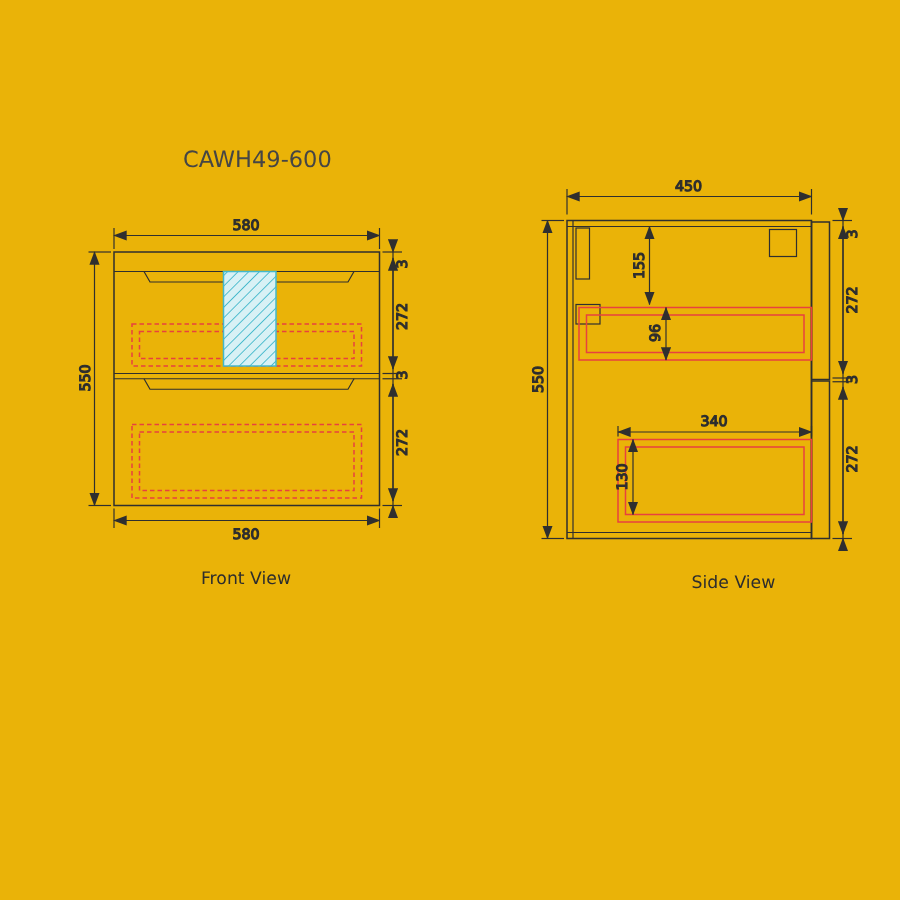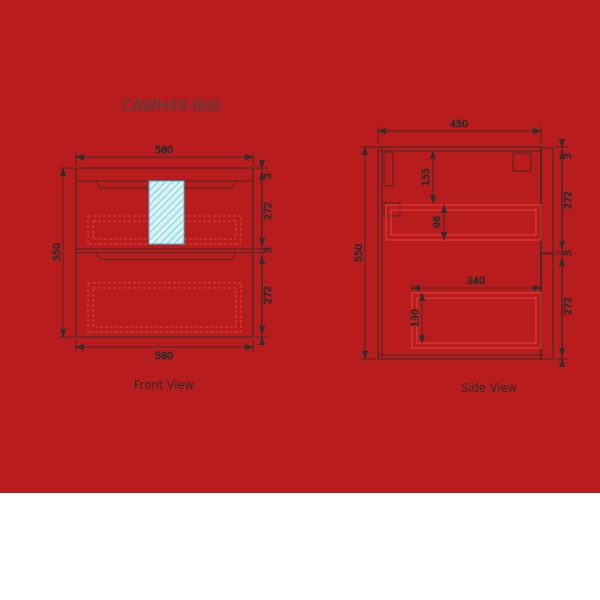--- a/index.html
+++ b/index.html
@@ -1,16 +1,16 @@
 <!DOCTYPE html>
 <html><head>
 <meta charset="utf-8">
 <style>
   html,body{margin:0;padding:0;background:#ffffff;}
-  .stage{position:relative;width:600px;height:493px;background:#b91c1c;overflow:hidden;
+  .stage{position:relative;width:600px;height:600px;background:#eab308;overflow:hidden;
          font-family:"DejaVu Sans", sans-serif;}
   svg{display:block}
   .k{fill:none;stroke:#2f2f2f;stroke-width:1;}
   .kt{fill:none;stroke:#2f2f2f;stroke-width:0.8;}
   .r{fill:none;stroke:#e8413f;stroke-width:1;}
   .rdash{stroke-dasharray:3 2;}
   .d{fill:none;stroke:#2f2f2f;stroke-width:0.8;}
   .t{font-size:9.5px;fill:#1c1c1c;font-family:"DejaVu Sans",sans-serif;}
   .lbl{font-size:11.5px;fill:#2d2d2d;font-family:"DejaVu Sans",sans-serif;}
   .ttl{font-size:15px;fill:#454545;font-weight:500;font-family:"DejaVu Sans",sans-serif;}

